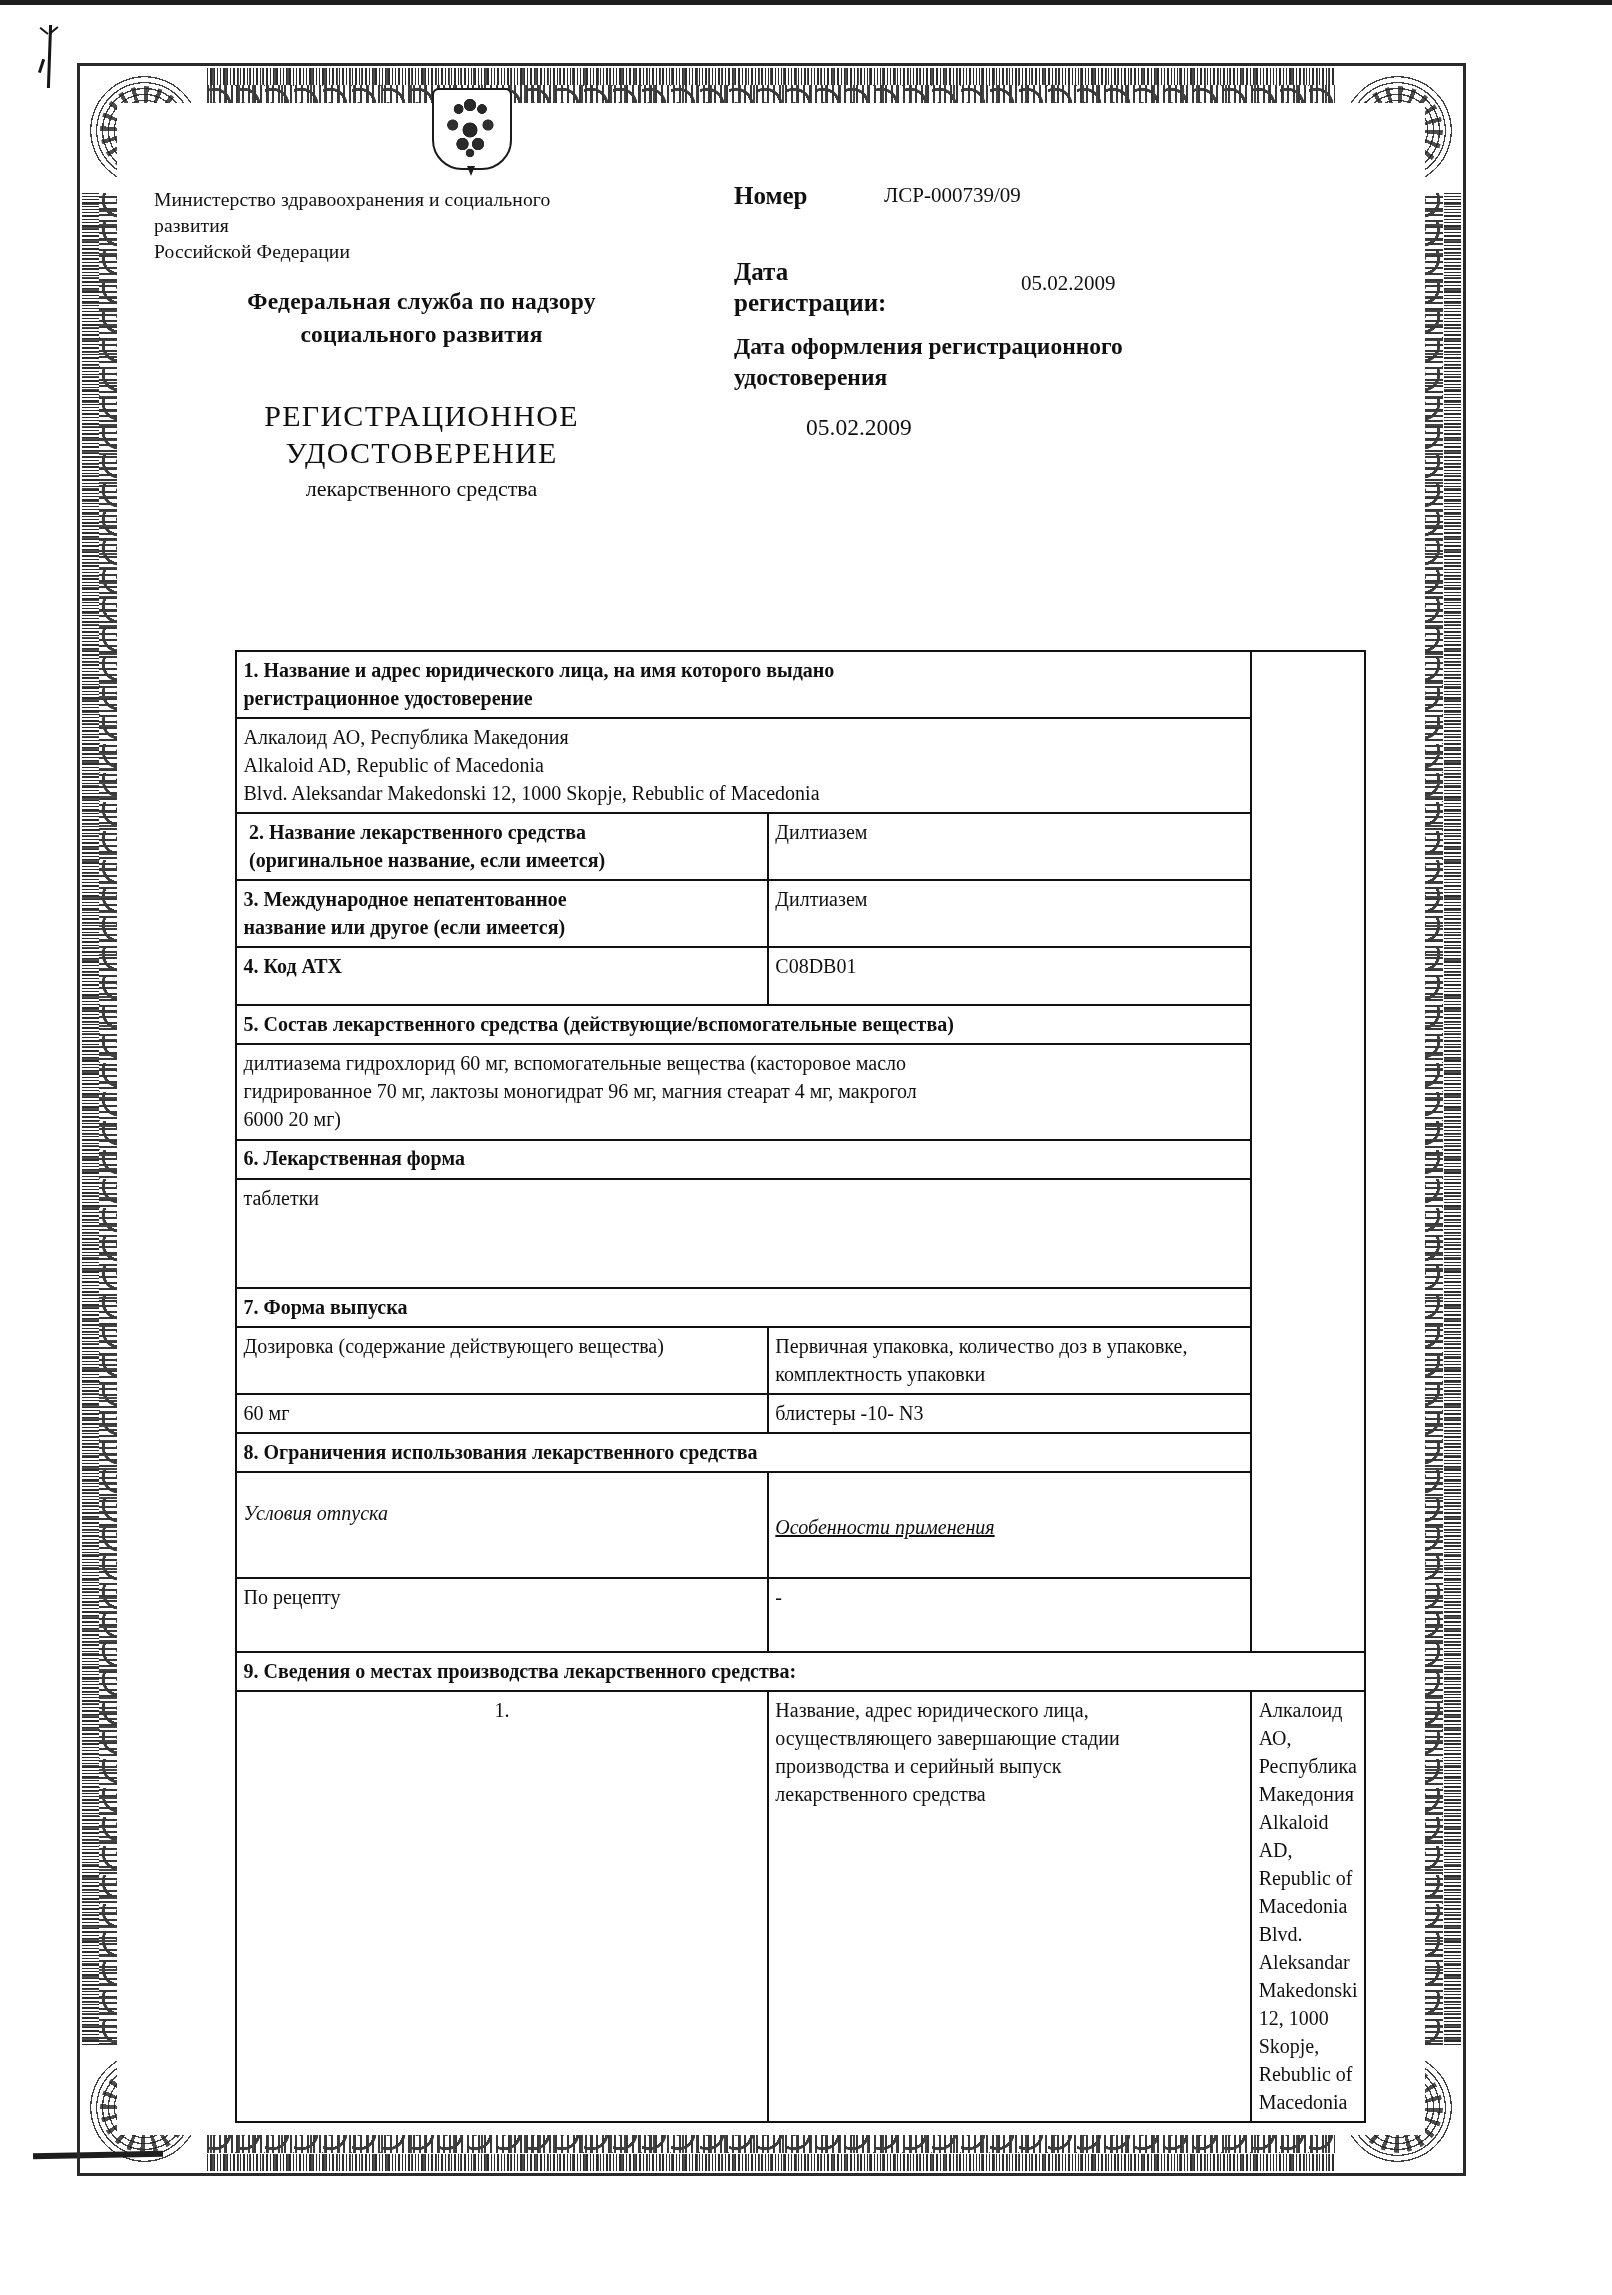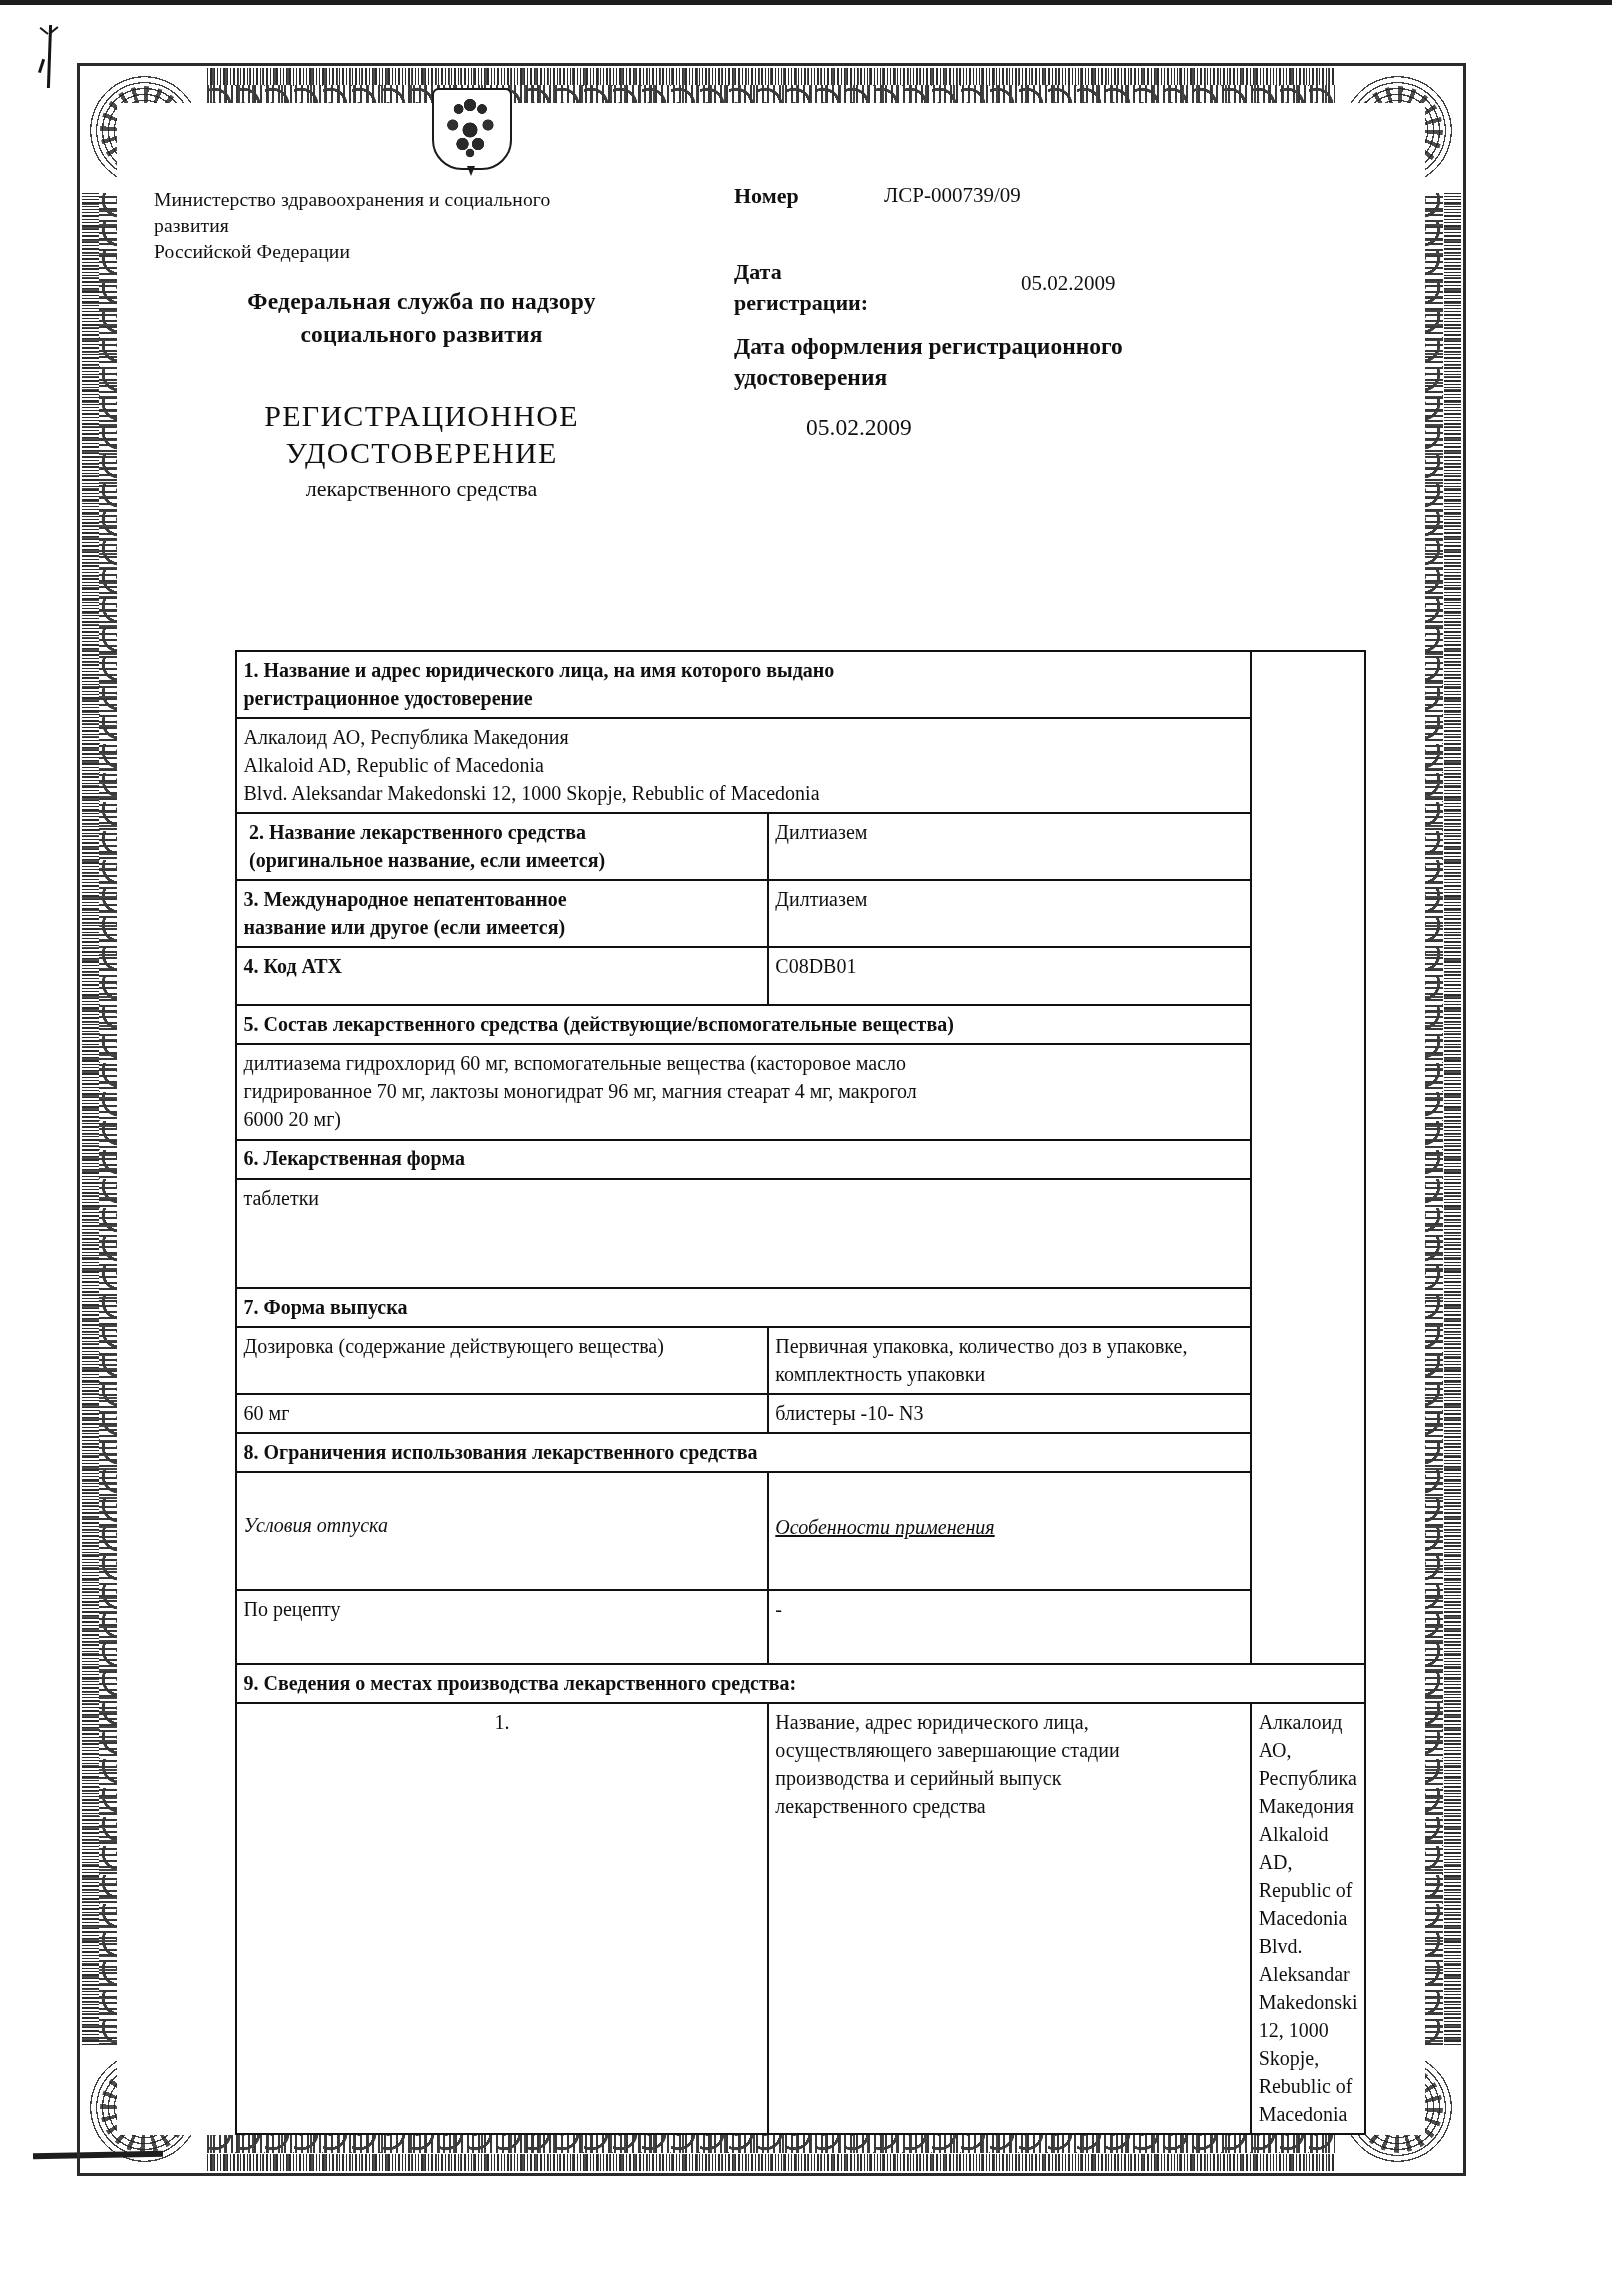--- a/index.html
+++ b/index.html
@@ -122,21 +122,21 @@
   #ministry-block .ml{font-size:19.6px;line-height:26px;letter-spacing:0.1px;}
   #agency-block{position:absolute;left:0;top:222px;width:535px;text-align:center;}
   #agency-block .al{font-size:23.5px;line-height:33px;font-weight:600;letter-spacing:0.2px;}
 
   #doc-title{position:absolute;left:0;top:334px;width:535px;text-align:center;}
   #doc-title .t1,#doc-title .t2{font-size:30px;line-height:37px;letter-spacing:1.3px;}
   #doc-title .t3{font-size:22px;line-height:30px;margin-top:2.6px;}
 
   
   #meta-block{position:absolute;left:580px;top:117px;width:652px;}
-  .meta-label{font-size:22px;line-height:31px;font-weight:600;}
+  .meta-label{font-size:25px;line-height:31px;font-weight:600;}
   .meta-value{font-size:21px;line-height:31px;}
   #meta-number{position:absolute;left:0;top:0;}
   #meta-number .meta-label{position:absolute;left:0;top:0;}
   #meta-number .meta-value{position:absolute;left:150px;top:0;}
   #meta-regdate{position:absolute;left:0;top:76px;}
   #meta-regdate .meta-label{position:absolute;left:0;top:0;}
   #meta-regdate .meta-value{position:absolute;left:287px;top:11.7px;}
   #meta-issuedate{position:absolute;left:0;top:151px;width:652px;}
   #meta-issuedate .meta-label{font-size:23.5px;line-height:31px;}
   #meta-issuedate .meta-value{position:absolute;left:72px;top:81px;font-size:23.5px;}
@@ -321,21 +321,21 @@
       </tr>
       <tr>
         <td class="small">60 мг</td>
         <td class="small">блистеры -10- N3</td>
       </tr>
 
       <tr>
         <td class="hdr" colspan="2">8. Ограничения использования лекарственного средства</td>
       </tr>
       <tr>
-        <td class="sub" style="height:73px;padding-top:38px;">Условия отпуска</td>
+        <td class="sub" style="height:73px;padding-top:26px;">Условия отпуска</td>
         <td class="sub" style="padding-top:40px;text-decoration:underline;">Особенности применения</td>
       </tr>
       <tr>
         <td class="val" style="height:63px;">По рецепту</td>
         <td class="val">-</td>
       </tr>
 
       <tr>
         <td class="hdr" colspan="3">9. Сведения о местах производства лекарственного средства:</td>
       </tr>

